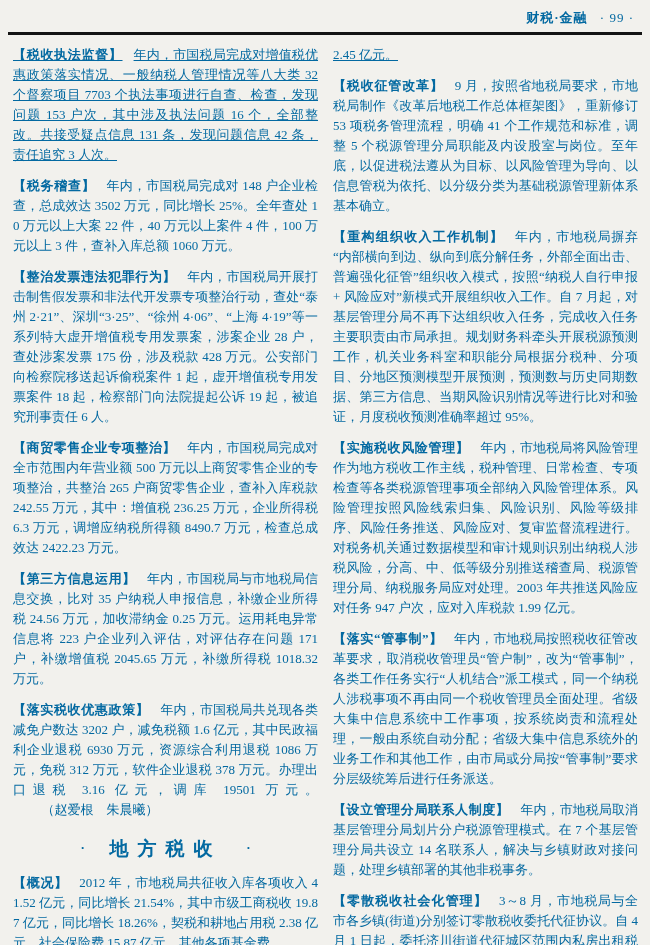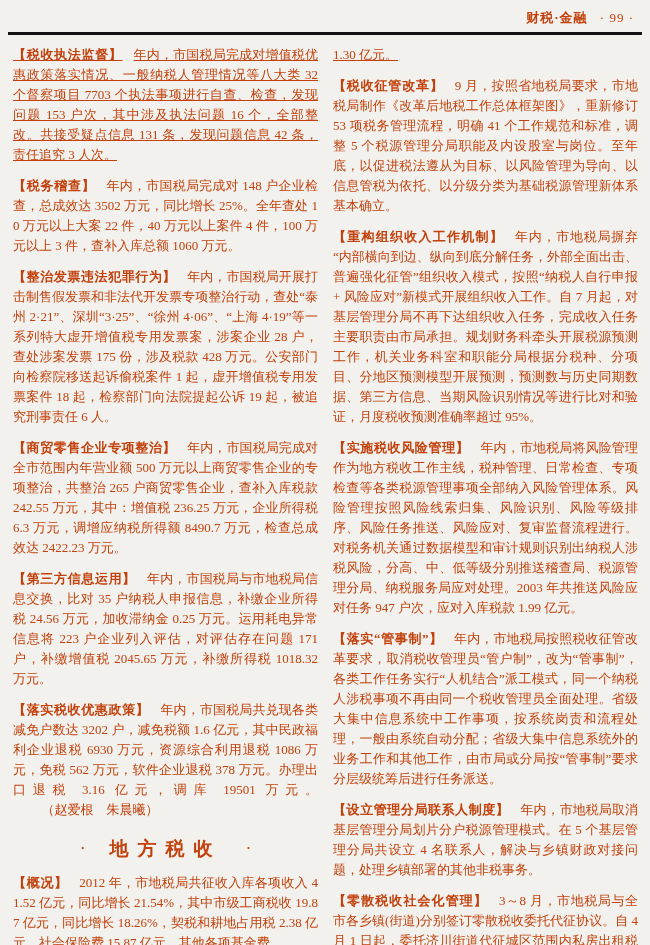--- a/index.html
+++ b/index.html
@@ -5,21 +5,21 @@
   html, body { margin: 0; padding: 0; }
   body {
     width: 650px; height: 945px;
     background: #eceae6;
     font-family: "Liberation Serif", "DejaVu Serif", serif;
   }
   .page {
     position: relative;
     width: 650px; height: 945px;
     background: #f2f1ed;
-    color: #c2410c;
+    color: #0369a1;
     overflow: hidden;
     box-sizing: border-box;
   }
   .header {
     text-align: right;
     padding: 9px 16px 5px 0;
     font-size: 13px;
     letter-spacing: 1px;
   }
   .header .journal-label { font-weight: 700; }
@@ -95,57 +95,57 @@
 
       <p class="par">
         <span class="sec-title">【商贸零售企业专项整治】</span><span>年内，市国税局完成对全市范围内年营业额 500 万元以上商贸零售企业的专项整治，共整治 265 户商贸零售企业，查补入库税款 242.55 万元，其中：增值税 236.25 万元，企业所得税 6.3 万元，调增应纳税所得额 8490.7 万元，检查总成效达 2422.23 万元。</span>
       </p>
 
       <p class="par">
         <span class="sec-title">【第三方信息运用】</span><span>年内，市国税局与市地税局信息交换，比对 35 户纳税人申报信息，补缴企业所得税 24.56 万元，加收滞纳金 0.25 万元。运用耗电异常信息将 223 户企业列入评估，对评估存在问题 171 户，补缴增值税 2045.65 万元，补缴所得税 1018.32 万元。</span>
       </p>
 
       <p class="par">
-        <span class="sec-title">【落实税收优惠政策】</span><span>年内，市国税局共兑现各类减免户数达 3202 户，减免税额 1.6 亿元，其中民政福利企业退税 6930 万元，资源综合利用退税 1086 万元，免税 562 万元，软件企业退税 378 万元。办理出口退税 3.16 亿元，调库 19501 万元。</span><span class="attribution">（赵爱根　朱晨曦）</span>
+        <span class="sec-title">【落实税收优惠政策】</span><span>年内，市国税局共兑现各类减免户数达 3202 户，减免税额 1.6 亿元，其中民政福利企业退税 6930 万元，资源综合利用退税 1086 万元，免税 312 万元，软件企业退税 378 万元。办理出口退税 3.16 亿元，调库 19501 万元。</span><span class="attribution">（赵爱根　朱晨曦）</span>
       </p>
 
       <div class="divider">
         <span class="dot">·</span>
         <span class="divider-title">地方税收</span>
         <span class="dot">·</span>
       </div>
 
       <p class="par">
         <span class="sec-title">【概况】</span><span>2012 年，市地税局共征收入库各项收入 41.52 亿元，同比增长 21.54%，其中市级工商税收 19.87 亿元，同比增长 18.26%，契税和耕地占用税 2.38 亿元，社会保险费 15.87 亿元，其他各项基金费</span>
       </p>
 
     </div>
 
     <div class="col">
 
-      <p class="par">1.30 亿元。</p>
+      <p class="par">2.45 亿元。</p>
 
       <p class="par">
         <span class="sec-title">【税收征管改革】</span><span>9 月，按照省地税局要求，市地税局制作《改革后地税工作总体框架图》，重新修订 53 项税务管理流程，明确 41 个工作规范和标准，调整 5 个税源管理分局职能及内设股室与岗位。至年底，以促进税法遵从为目标、以风险管理为导向、以信息管税为依托、以分级分类为基础税源管理新体系基本确立。</span>
       </p>
 
       <p class="par">
         <span class="sec-title">【重构组织收入工作机制】</span><span>年内，市地税局摒弃“内部横向到边、纵向到底分解任务，外部全面出击、普遍强化征管”组织收入模式，按照“纳税人自行申报 + 风险应对”新模式开展组织收入工作。自 7 月起，对基层管理分局不再下达组织收入任务，完成收入任务主要职责由市局承担。规划财务科牵头开展税源预测工作，机关业务科室和职能分局根据分税种、分项目、分地区预测模型开展预测，预测数与历史同期数据、第三方信息、当期风险识别情况等进行比对和验证，月度税收预测准确率超过 95%。</span>
       </p>
 
       <p class="par">
         <span class="sec-title">【实施税收风险管理】</span><span>年内，市地税局将风险管理作为地方税收工作主线，税种管理、日常检查、专项检查等各类税源管理事项全部纳入风险管理体系。风险管理按照风险线索归集、风险识别、风险等级排序、风险任务推送、风险应对、复审监督流程进行。对税务机关通过数据模型和审计规则识别出纳税人涉税风险，分高、中、低等级分别推送稽查局、税源管理分局、纳税服务局应对处理。2003 年共推送风险应对任务 947 户次，应对入库税款 1.99 亿元。</span>
       </p>
 
       <p class="par">
         <span class="sec-title">【落实“管事制”】</span><span>年内，市地税局按照税收征管改革要求，取消税收管理员“管户制”，改为“管事制”，各类工作任务实行“人机结合”派工模式，同一个纳税人涉税事项不再由同一个税收管理员全面处理。省级大集中信息系统中工作事项，按系统岗责和流程处理，一般由系统自动分配；省级大集中信息系统外的业务工作和其他工作，由市局或分局按“管事制”要求分层级统筹后进行任务派送。</span>
       </p>
 
       <p class="par">
-        <span class="sec-title">【设立管理分局联系人制度】</span><span>年内，市地税局取消基层管理分局划片分户税源管理模式。在 5 个基层管理分局共设立 4 名联系人，解决与乡镇财政对接问题，处理乡镇部署的其他非税事务。</span>
+        <span class="sec-title">【设立管理分局联系人制度】</span><span>年内，市地税局取消基层管理分局划片分户税源管理模式。在 7 个基层管理分局共设立 14 名联系人，解决与乡镇财政对接问题，处理乡镇部署的其他非税事务。</span>
       </p>
 
       <p class="par">
         <span class="sec-title">【零散税收社会化管理】</span><span>3～8 月，市地税局与全市各乡镇(街道)分别签订零散税收委托代征协议。自 4 月 1 日起，委托济川街道代征城区范围内私房出租税收，</span>
       </p>
 
     </div>
 
   </div>
 

